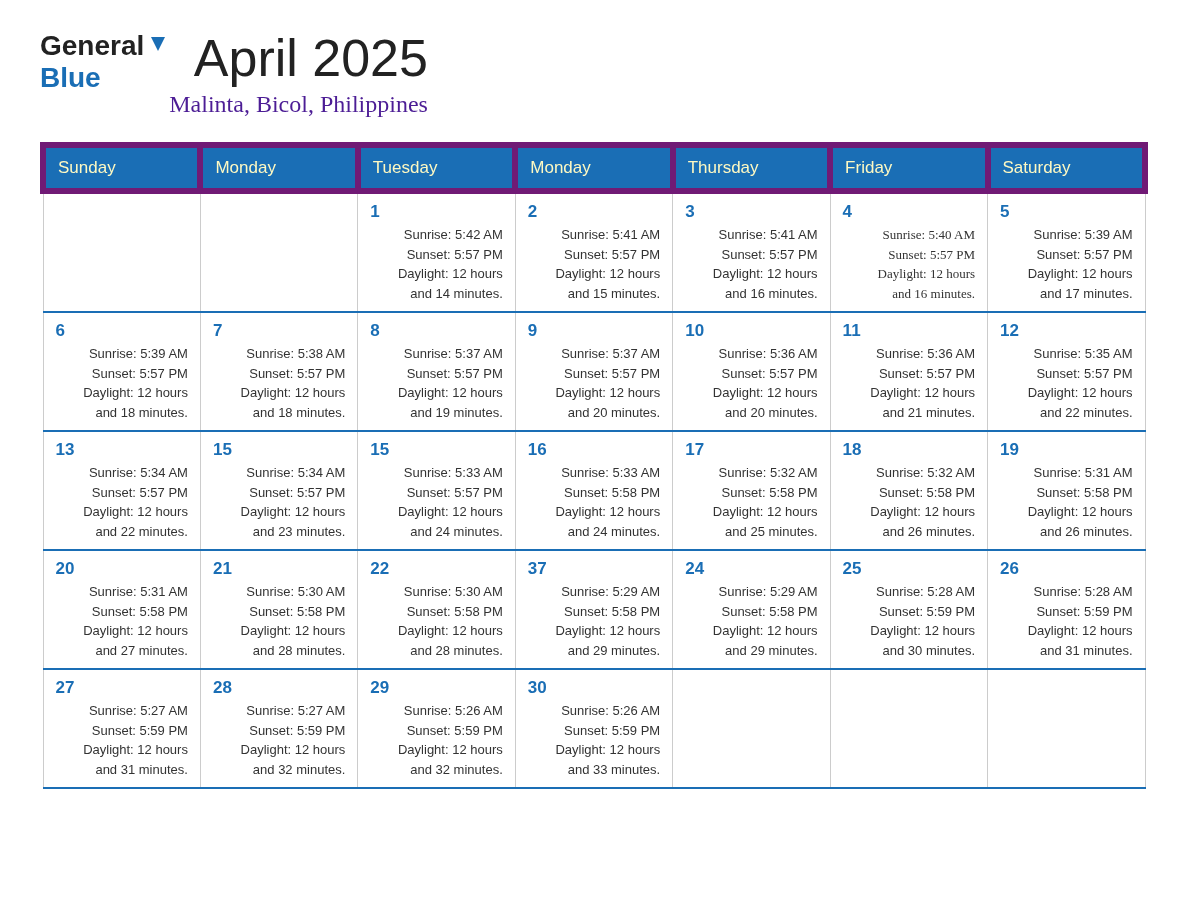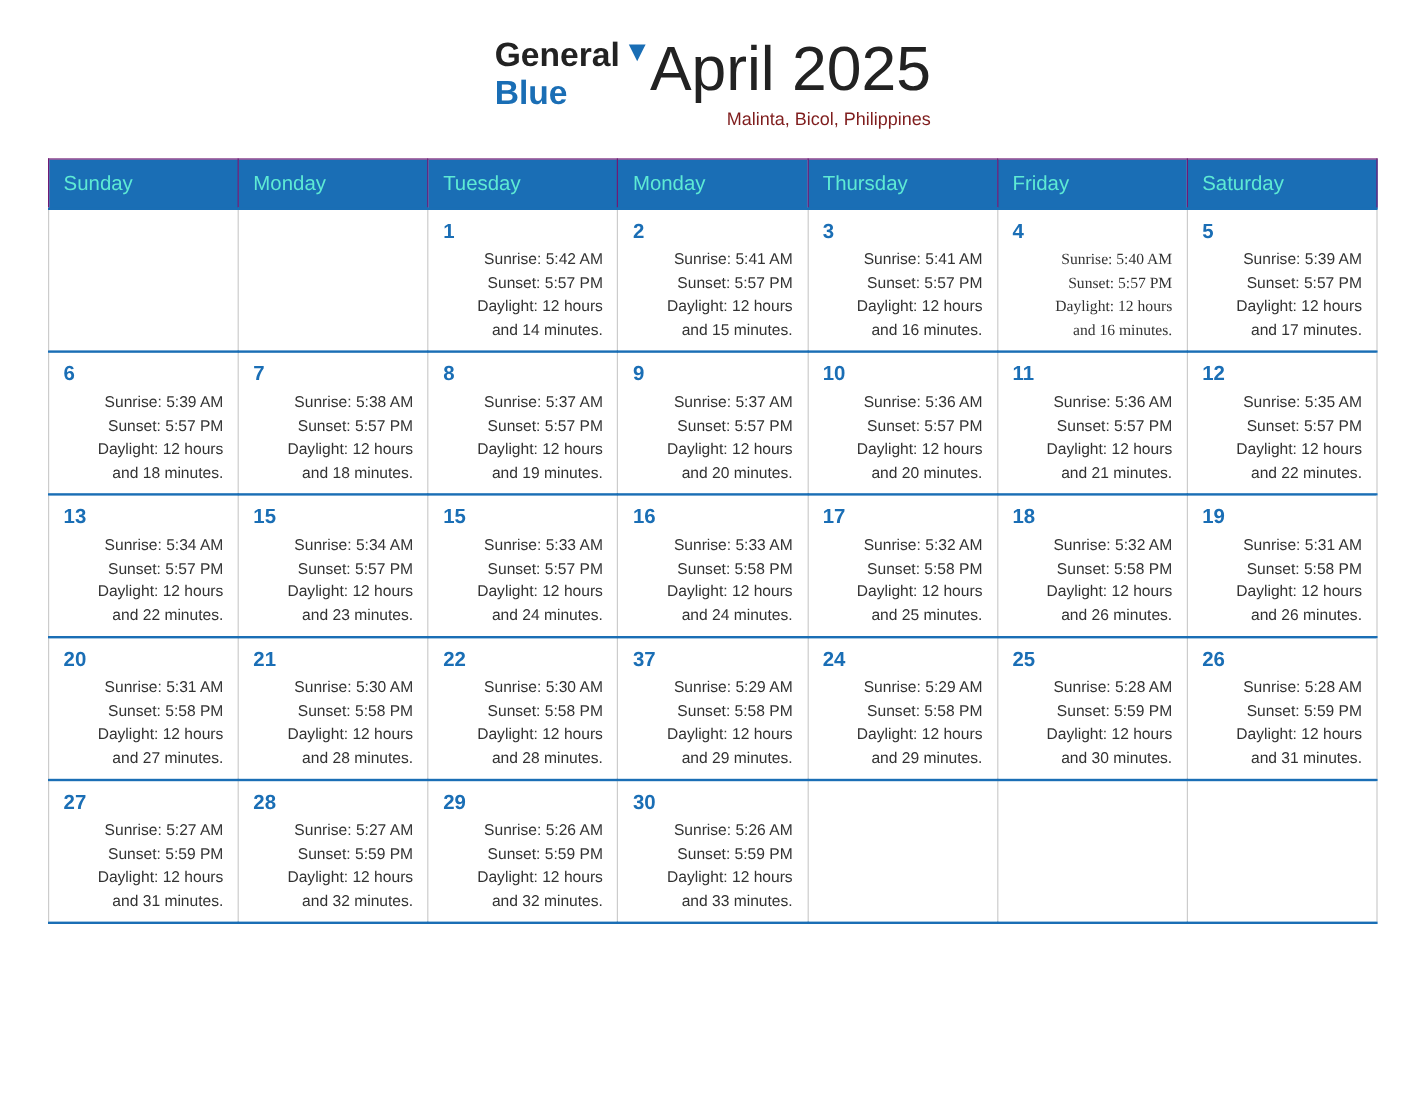--- a/index.html
+++ b/index.html
@@ -6,21 +6,21 @@
     body {
       font-family: Arial, sans-serif;
       background: #fff;
       color: #222;
       padding: 30px 40px;
       width: 1188px;
       min-height: 918px;
     }
     .header {
       display: flex;
-      justify-content: center;
+      justify-content: flex-start;
       align-items: flex-start;
       margin-bottom: 24px;
     }
     .logo-text-general {
       font-size: 28px;
       font-weight: bold;
       color: #222;
     }
     .logo-text-blue {
       font-size: 28px;
@@ -30,37 +30,38 @@
     .header-right {
       text-align: right;
     }
     .month-title {
       font-size: 52px;
       font-weight: normal;
       color: #222;
       line-height: 1.1;
     }
     .location-title {
-      font-size: 15px;
-      color: #7f1d1d;
+      font-size: 24px;
+      color: #4c1d95;
       margin-top: 4px;
+      font-family: Liberation Serif, serif;
     }
     .calendar-table {
       width: 100%;
       border-collapse: collapse;
       border: 1px solid #aaa;
     }
     .calendar-table th {
       background-color: #1a6eb5;
-      color: #5eead4;
+      color: #fef9c3;
       font-size: 17px;
       font-weight: normal;
       padding: 10px 12px;
       text-align: left;
-      border: 1px solid #701a75;
+      border: 6px solid #701a75;
     }
     .calendar-table td {
       vertical-align: top;
       padding: 8px 12px;
       border: 1px solid #ccc;
       width: 14.28%;
       min-height: 100px;
       font-size: 13.5px;
       color: #333;
     }

